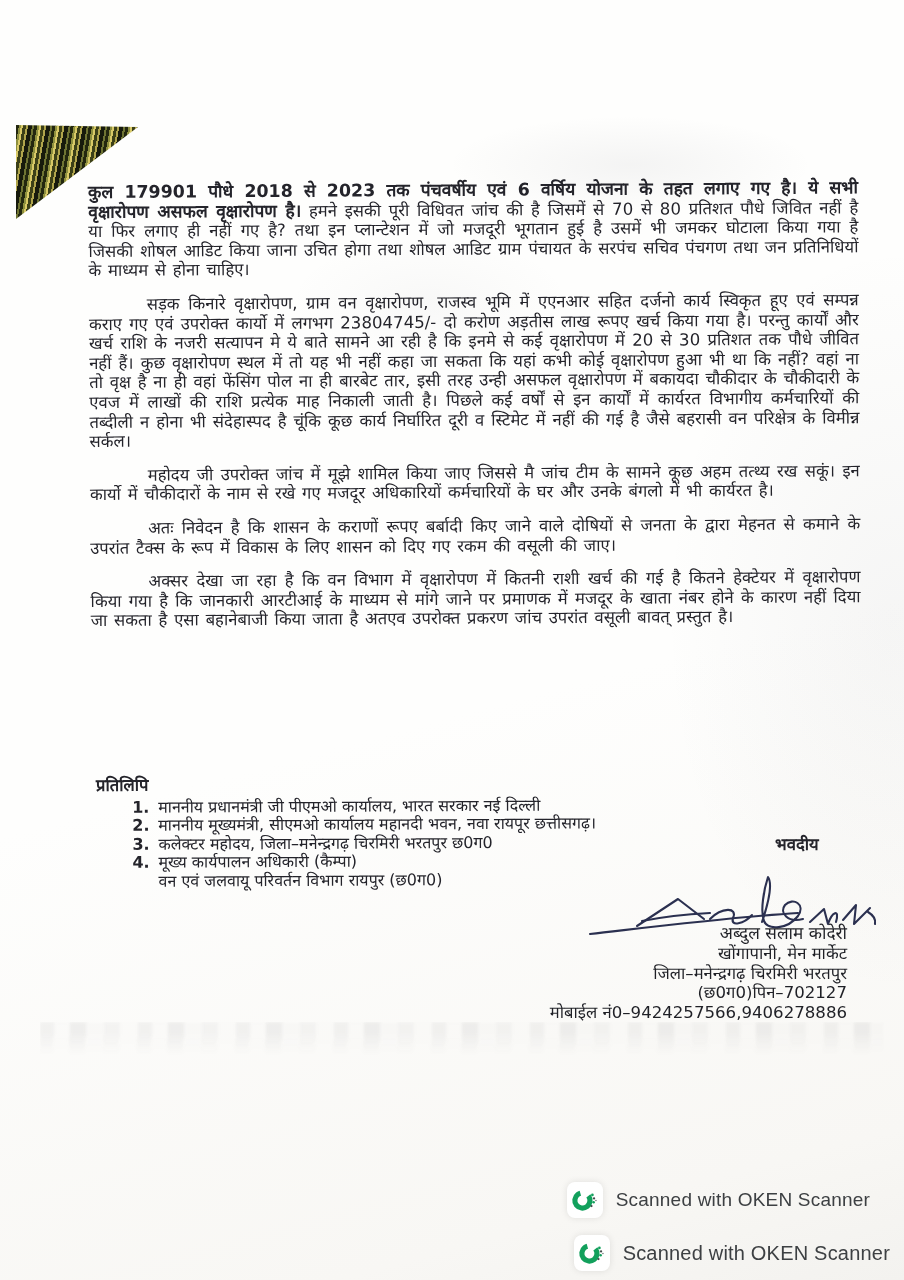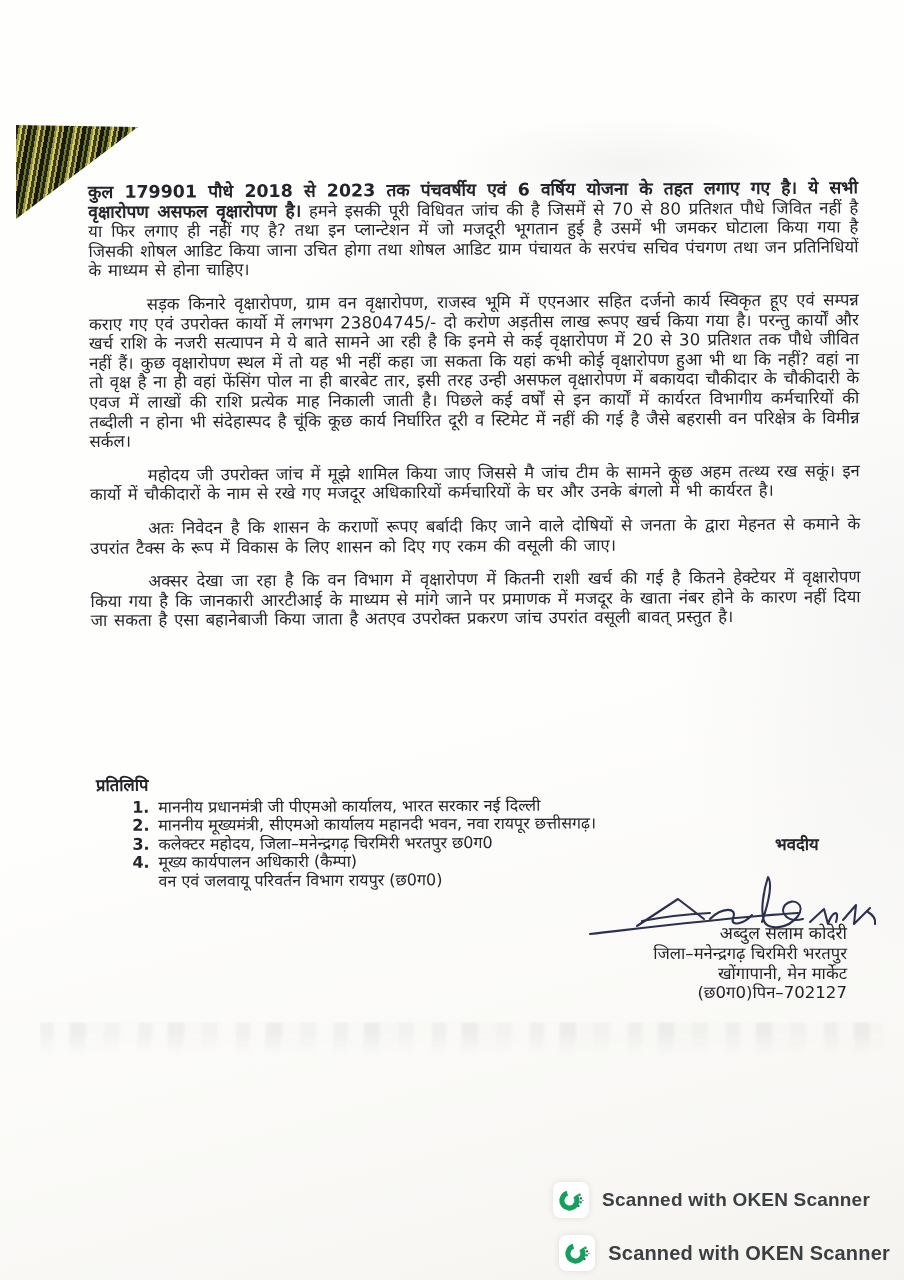--- a/index.html
+++ b/index.html
@@ -72,21 +72,21 @@
   .badge{position:absolute;display:flex;align-items:center;gap:13px;}
   .badge-1{top:1182px;right:34px;}
   .badge-2{top:1235px;right:14px;}
   .badge-icon-box{
     width:36px;height:36px;background:#fff;border-radius:8px;
     box-shadow:0 0 7px rgba(0,0,0,.10);
     display:flex;align-items:center;justify-content:center;flex:none;
   }
   .badge-icon-box svg{width:27px;height:27px;}
   .badge-label{
-    font-family:"Liberation Sans", sans-serif;font-weight:bold;
+    font-family:"Liberation Sans", sans-serif;font-weight:normal;
     color:#3d4043;font-size:19px;letter-spacing:.2px;white-space:nowrap;
   }
   .badge-2 .badge-label{font-size:20px;}
 </style>
 </head>
 <body>
 
 <div class="page">
 
   <div class="corner-artifact"></div>
@@ -130,23 +130,24 @@
       <path d="M128 47 C140 35 156 35 151 46 C148 55 162 52 170 43"></path>
       <path d="M180 50 C186 32 191 12 186 5 C182 17 178 39 182 49 C186 59 206 57 216 44 C224 32 211 25 203 33 C197 41 206 51 221 47"></path>
       <path d="M228 50 L242 37 L246 52 C250 40 258 36 254 50"></path>
       <path d="M261 48 L274 33 L272 52 L288 36"></path>
       <path d="M286 40 C291 43 294 47 293 52"></path>
     </g>
   </svg>
 
   <div class="sig-block">
     <div class="sig-name">अब्दुल सलाम कोदेरी</div>
+    <div>खोंगापानी, मेन मार्केट</div>
     <div>जिला–मनेन्द्रगढ़ चिरमिरी भरतपुर</div>
-    <div>खोंगापानी, मेन मार्केट</div>
     <div>(छ0ग0)पिन–702127</div>
+    <div>मोबाईल नं0–9424257566,9406278886</div>
   </div>
 
   <div class="noise-band"></div>
 
   <div class="badge badge-1">
     <div class="badge-icon-box">
       <svg viewBox="0 0 26 26">
         <circle cx="11" cy="13" r="7.3" fill="none" stroke="#12a05c" stroke-width="5" stroke-dasharray="37 9.5" transform="rotate(-38 11 13)"></circle>
         <circle cx="20.6" cy="7.6" r="1.3" fill="#12a05c"></circle>
         <circle cx="22.2" cy="11" r="1.1" fill="#45494b"></circle>

